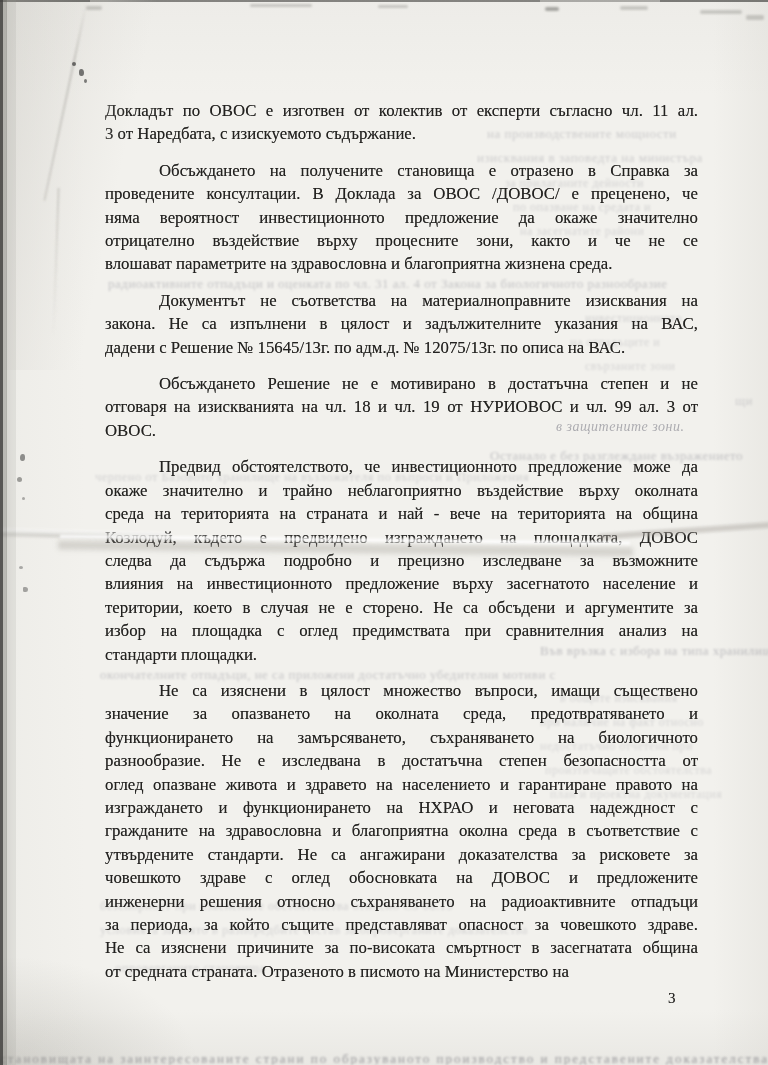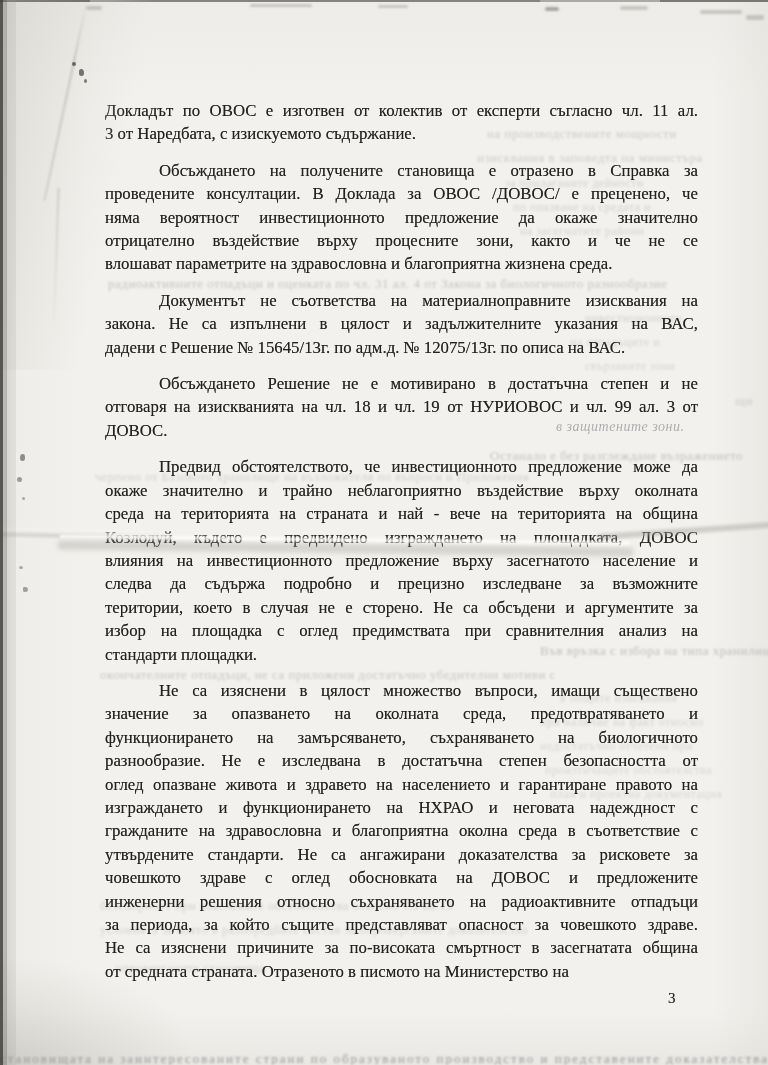--- a/index.html
+++ b/index.html
@@ -107,29 +107,29 @@
         <div class="line last">влошават параметрите на здравословна и благоприятна жизнена среда.</div>
       </div>
       <div class="para">
         <div class="line first">Документът не съответства на материалноправните изисквания на</div>
         <div class="line">закона. Не са изпълнени в цялост и задължителните указания на ВАС,</div>
         <div class="line last">дадени с Решение № 15645/13г. по адм.д. № 12075/13г. по описа на ВАС.</div>
       </div>
       <div class="para">
         <div class="line first">Обсъждането Решение не е мотивирано в достатъчна степен и не</div>
         <div class="line">отговаря на изискванията на чл. 18 и чл. 19 от НУРИОВОС и чл. 99 ал. 3 от</div>
-        <div class="line last">ДОВОС.</div>
+        <div class="line last">ОВОС.</div>
       </div>
       <div class="para">
         <div class="line first">Предвид обстоятелството, че инвестиционното предложение може да</div>
         <div class="line">окаже значително и трайно неблагоприятно въздействие върху околната</div>
         <div class="line">среда на територията на страната и най - вече на територията на община</div>
         <div class="line">Козлодуй, където е предвидено изграждането на площадката, ДОВОС</div>
+        <div class="line">следва да съдържа подробно и прецизно изследване за възможните</div>
         <div class="line">влияния на инвестиционното предложение върху засегнатото население и</div>
-        <div class="line">следва да съдържа подробно и прецизно изследване за възможните</div>
         <div class="line">територии, което в случая не е сторено. Не са обсъдени и аргументите за</div>
         <div class="line">избор на площадка с оглед предимствата при сравнителния анализ на</div>
         <div class="line last">стандарти площадки.</div>
       </div>
       <div class="para">
         <div class="line first">Не са изяснени в цялост множество въпроси, имащи съществено</div>
         <div class="line">значение за опазването на околната среда, предотвратяването и</div>
         <div class="line">функционирането на замърсяването, съхраняването на биологичното</div>
         <div class="line">разнообразие. Не е изследвана в достатъчна степен безопасността от</div>
         <div class="line">оглед опазване живота и здравето на населението и гарантиране правото на</div>

